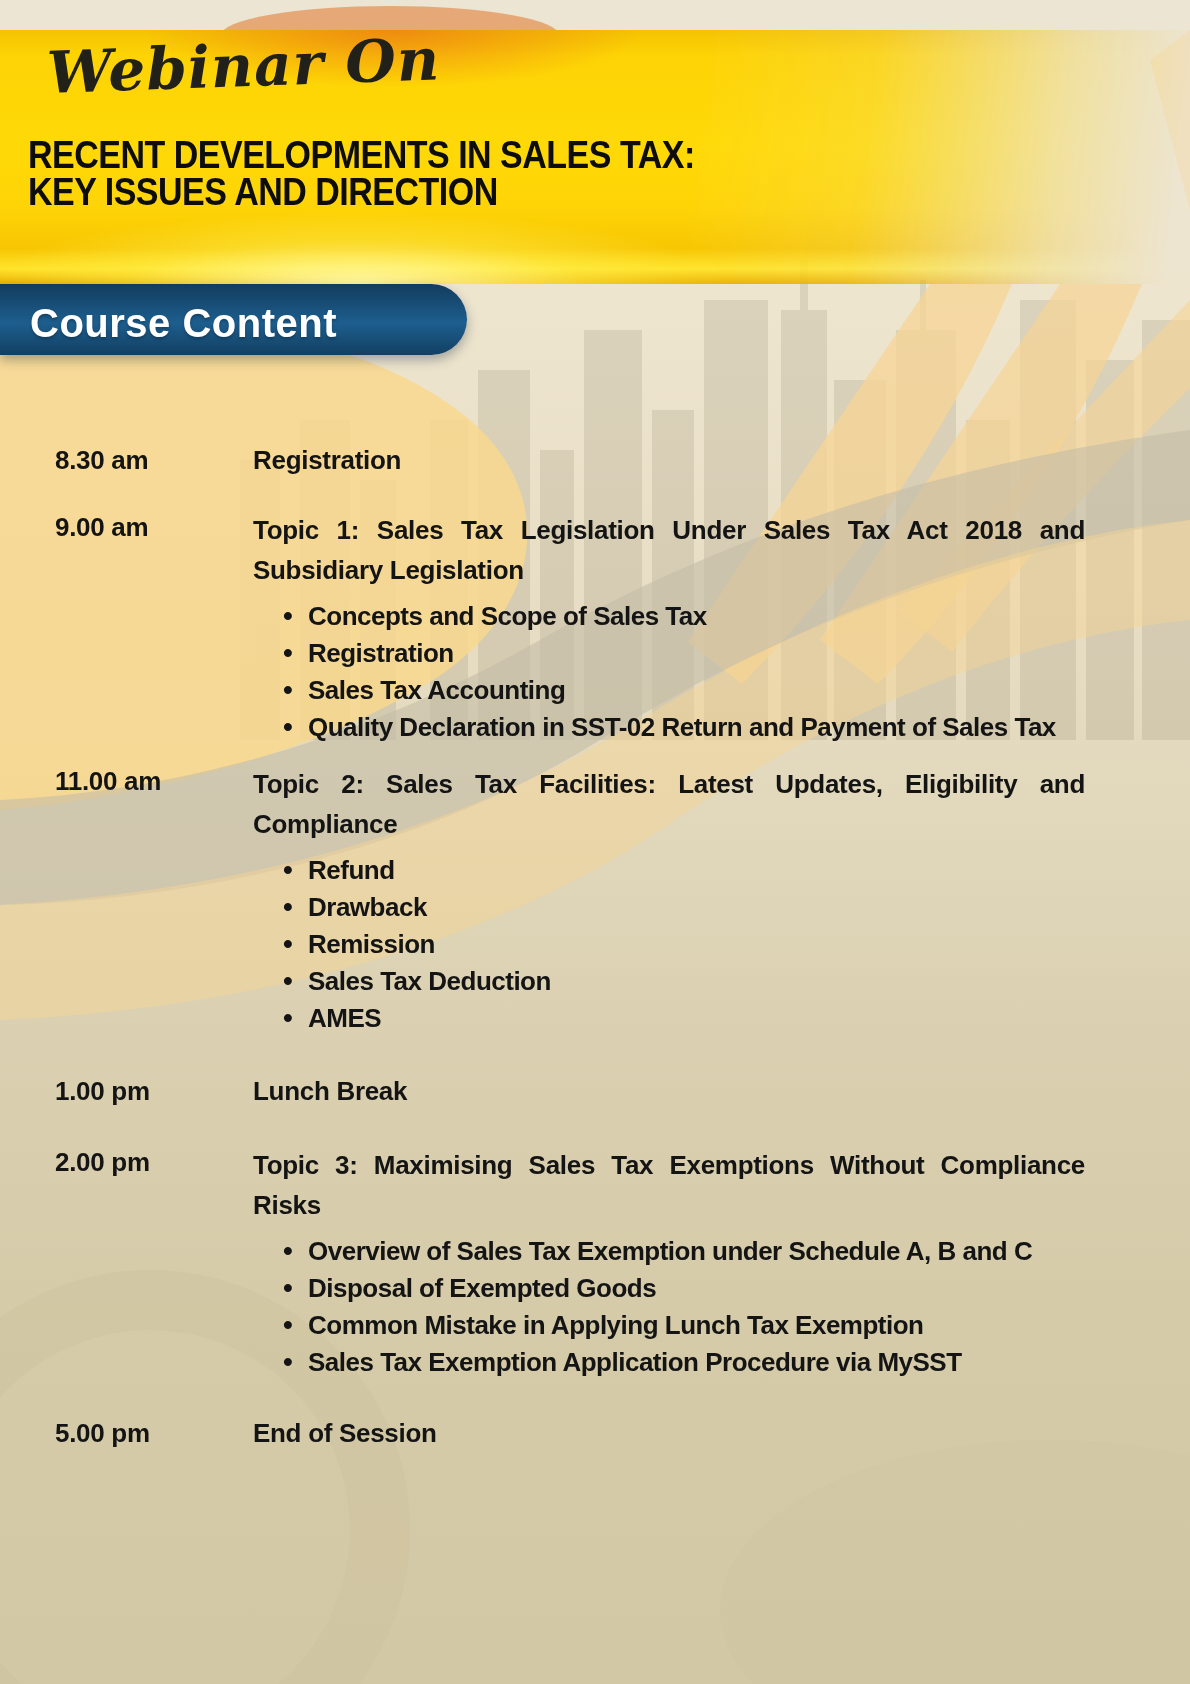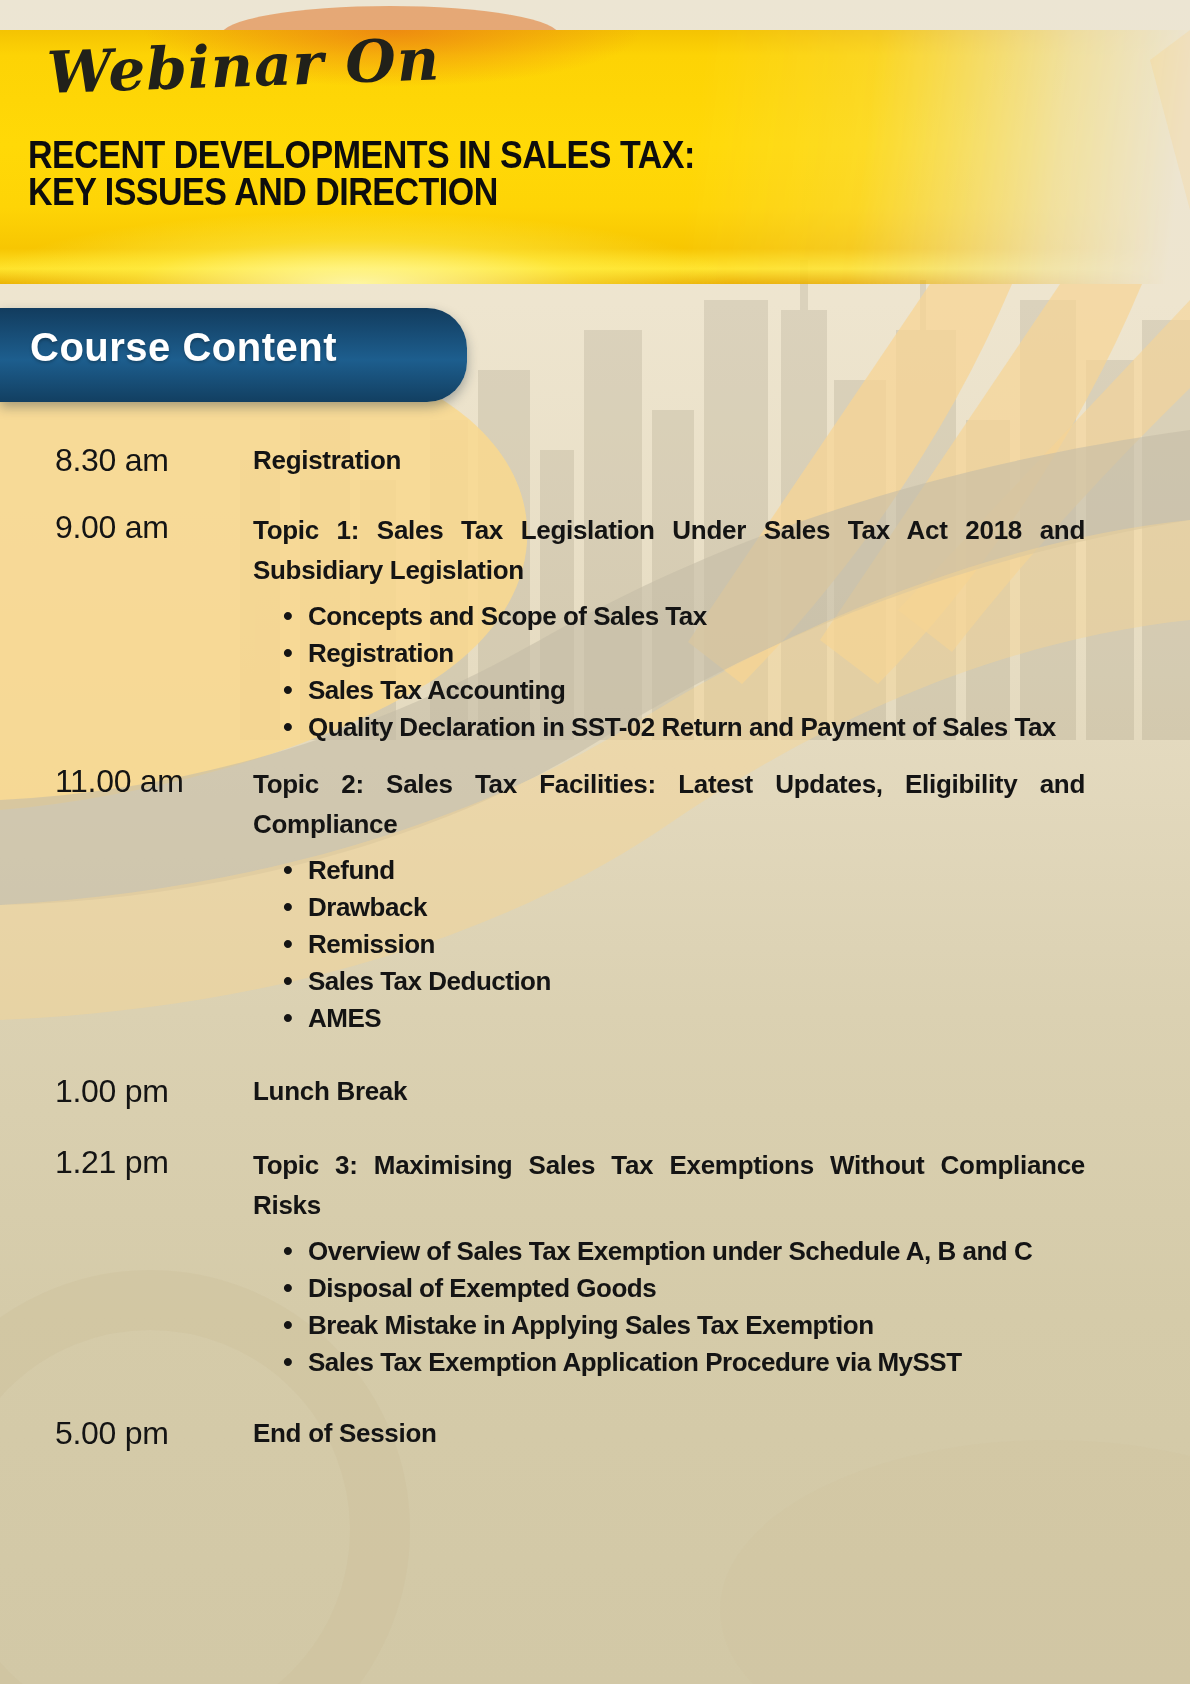--- a/index.html
+++ b/index.html
@@ -28,39 +28,39 @@
     font-style:italic;font-weight:600;font-size:58px;line-height:1;
     color:#21211a;transform:rotate(-2deg);transform-origin:left top;letter-spacing:1px;
   }
   .main-title{position:absolute;left:28px;top:104px;color:var(--title_black);}
   .main-title .line{
     font-weight:900;font-size:34px;line-height:37px;letter-spacing:-0.5px;
     transform:scale(1,1.12);transform-origin:left top;white-space:nowrap;
   }
   
   .section-pill{
-    position:absolute;top:308px;left:0;width:467px;height:94px;z-index:2;
+    position:absolute;top:284px;left:0;width:467px;height:71px;z-index:2;
     border-radius:0 40px 40px 0;
     background:linear-gradient(180deg,var(--pill_navy_dark) 0%,var(--pill_navy) 55%,#123f61 100%);
     box-shadow:0 5px 12px rgba(20,40,60,.35);
   }
   .section-pill .pill-label{
     display:block;padding-left:30px;line-height:78px;
     font-size:40px;font-weight:bold;color:var(--pill_text);letter-spacing:.5px;
     text-shadow:0 2px 3px rgba(0,0,0,.25);
   }
   
   .schedule{position:absolute;top:443px;left:55px;width:1030px;z-index:2;color:var(--text_ink);}
   .srow{display:flex;align-items:flex-start;}
   .srow.r1{margin-bottom:33px;}
   .srow.r2{margin-bottom:10px;}
   .srow.r3{margin-bottom:29px;}
   .srow.r4{margin-bottom:37px;align-items:flex-end;}
   .srow.r5{margin-bottom:27px;}
-  .time-col{flex:0 0 198px;font-size:32px;font-weight:normal;line-height:34px;letter-spacing:-0.3px;}
+  .time-col{flex:0 0 198px;font-size:26px;font-weight:bold;line-height:34px;letter-spacing:-0.3px;}
   .topic-col{flex:1;min-width:0;}
   .topic-title{
     font-size:26px;font-weight:bold;line-height:40px;letter-spacing:-0.3px;
     text-align:justify;
   }
   .topic-title.single{line-height:34px;text-align:left;}
   ul.topic-bullets{margin:8px;padding:0;list-style:none;}
   ul.topic-bullets li{
     position:relative;padding-left:47px;
     font-size:26px;font-weight:bold;line-height:37px;letter-spacing:-0.5px;
@@ -160,27 +160,27 @@
   </div>
 
   <div class="srow r4">
     <div class="time-col">1.00 pm</div>
     <div class="topic-col">
       <div class="topic-title single">Lunch Break</div>
     </div>
   </div>
 
   <div class="srow r5">
-    <div class="time-col">1.21 pm</div>
+    <div class="time-col">2.00 pm</div>
     <div class="topic-col">
       <div class="topic-title">Topic 3: Maximising Sales Tax Exemptions Without Compliance Risks</div>
       <ul class="topic-bullets">
         <li>Overview of Sales Tax Exemption under Schedule A, B and C</li>
         <li>Disposal of Exempted Goods</li>
-        <li>Break Mistake in Applying Sales Tax Exemption</li>
+        <li>Common Mistake in Applying Lunch Tax Exemption</li>
         <li>Sales Tax Exemption Application Procedure via MySST</li>
       </ul>
     </div>
   </div>
 
   <div class="srow r6">
     <div class="time-col">5.00 pm</div>
     <div class="topic-col">
       <div class="topic-title single">End of Session</div>
     </div>

